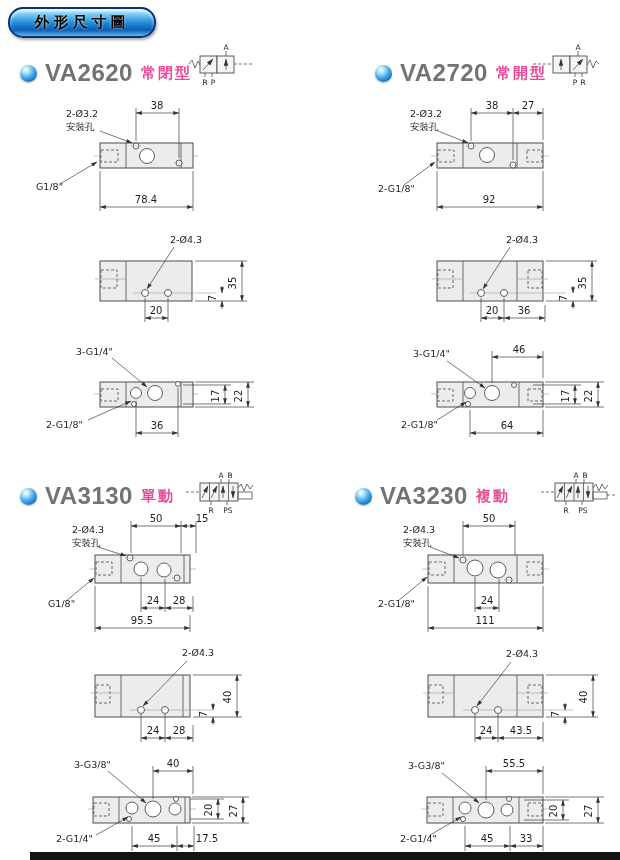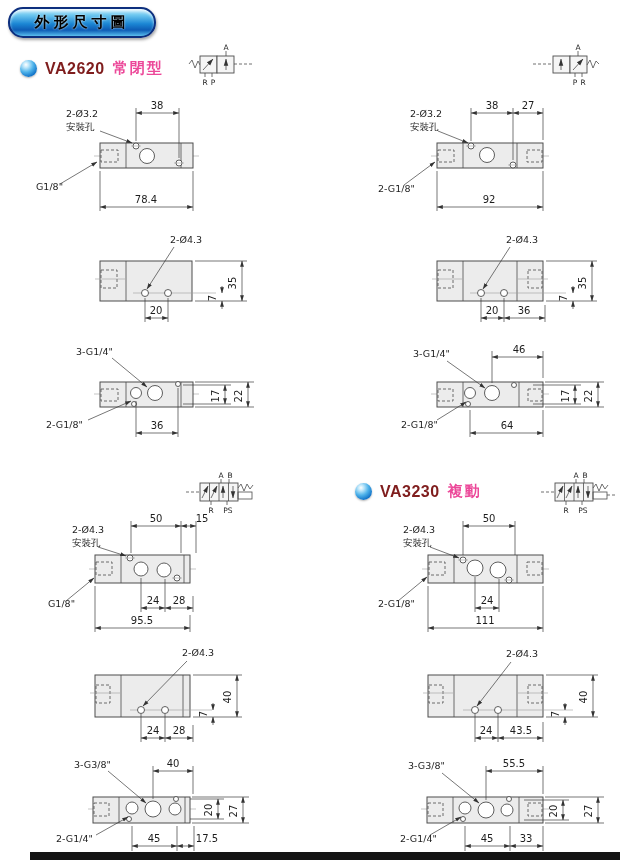--- a/index.html
+++ b/index.html
@@ -11,21 +11,21 @@
       background:linear-gradient(180deg,#cdeefb 0%,#6ec8f0 22%,#1b86d4 55%,#0d5bb4 78%,#57bdee 100%);
       display:flex;align-items:center;justify-content:center;
       box-shadow:inset 0 2px 3px rgba(255,255,255,.7), 1px 2px 3px rgba(0,0,0,.35);}
   .title-pill span{font-weight:bold;font-size:15px;letter-spacing:4px;color:#000;
       text-shadow:0 0 2px rgba(255,255,255,.9);font-family:Liberation Mono, monospace;}
   
   .sec{position:absolute;display:flex;align-items:center;gap:8px;}
   .ball{width:17px;height:17px;border-radius:50%;
       background:radial-gradient(circle at 35% 28%,#ffffff 0%,#bce6fa 18%,#4fb3ea 45%,#1173c8 75%,#0a4e9b 100%);
       box-shadow:0 1px 2px rgba(0,0,0,.3);}
-  .model{font-weight:bold;font-size:16px;color:#7f1d1d;letter-spacing:.5px;}
+  .model{font-weight:bold;font-size:24px;color:#737373;letter-spacing:.5px;}
   .vtype{font-weight:bold;font-size:15px;color:#ec4899;letter-spacing:2px;}
   
   svg{position:absolute;left:0;top:0;}
   svg text{font-family:"DejaVu Sans","Liberation Sans",sans-serif;}
   .t{font-size:10px;fill:#1d1d1d;}
   .ts{font-size:9.5px;fill:#1d1d1d;}
   .sy{font-size:7.5px;fill:#1d1d1d;}
   .body{fill:#ececec;stroke:#4d4d4d;stroke-width:1;}
   .cell{fill:#f5f5f5;stroke:#4d4d4d;stroke-width:0.9;}
   .ln{stroke:#4d4d4d;stroke-width:0.8;fill:none;}
@@ -41,20 +41,30 @@
 <div class="stage">
 
   <div class="title-pill">
     <span>外形尺寸圖</span>
   </div>
 
   <div class="sec" style="left:20px;top:59px;">
     <div class="ball"></div>
     <span class="model">VA2620</span>
     <span class="vtype">常閉型</span>
+  </div>
+  <div class="sec" style="left:375px;top:59px;">
+    <div class="ball"></div>
+    <span class="model">VA2720</span>
+    <span class="vtype">常開型</span>
+  </div>
+  <div class="sec" style="left:20px;top:482px;">
+    <div class="ball"></div>
+    <span class="model">VA3130</span>
+    <span class="vtype">單動</span>
   </div>
   <div class="sec" style="left:355px;top:482px;">
     <div class="ball"></div>
     <span class="model">VA3230</span>
     <span class="vtype">複動</span>
   </div>
 
   <svg width="620" height="860" viewBox="0 0 620 860">
     <defs>
       <marker id="ar" viewBox="0 0 10 8" markerWidth="9" markerHeight="7" refX="9.5" refY="4" orient="auto-start-reverse">

